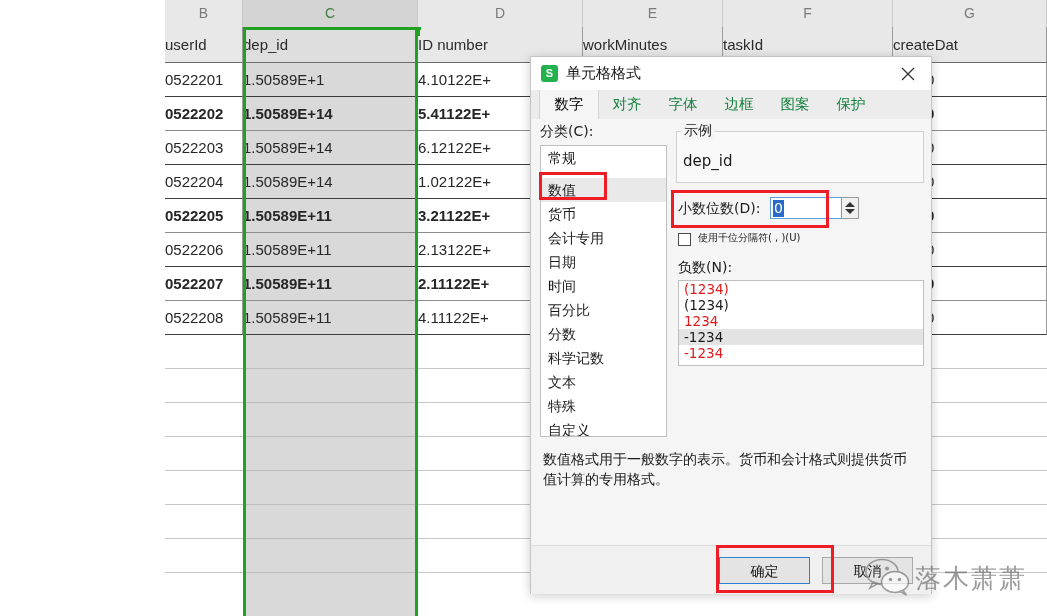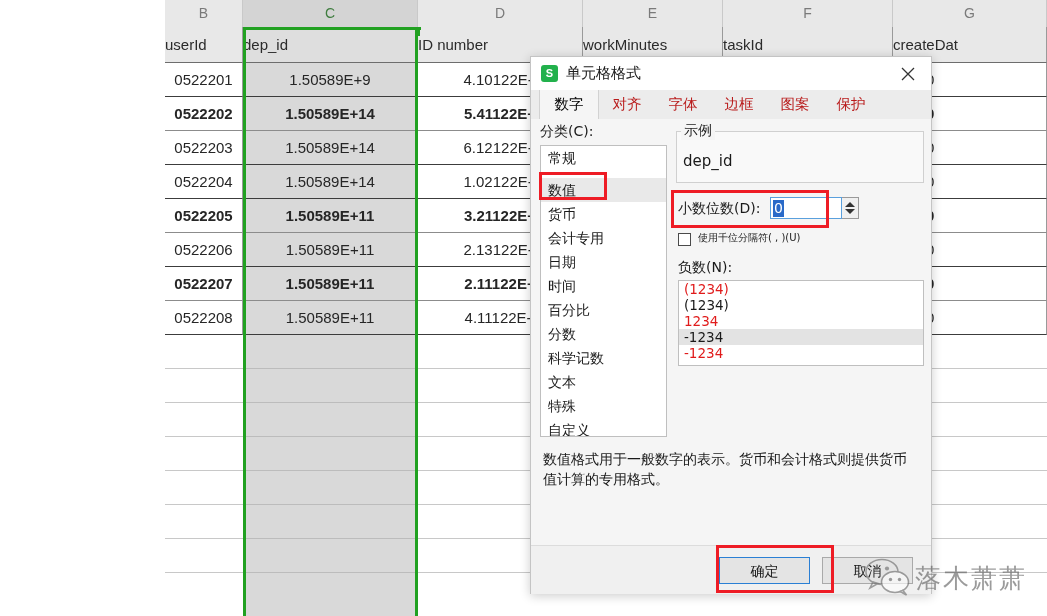--- a/index.html
+++ b/index.html
@@ -19,21 +19,21 @@
   .colhdr{position:absolute;top:0;height:27px;line-height:27px;text-align:center;
     font-size:14px;color:#7a7a7a;background:#e8e8e8;
     border-right:1px solid #c9c9c9;box-sizing:border-box;}
   .colhdr.sel{background:#d4d4d4;color:#3f7d3f;}
 
   .cell{position:absolute;box-sizing:border-box;font-size:15px;color:#262626;
     line-height:34px;white-space:nowrap;overflow:hidden;}
   .hdrcell{background:#e8e8e8;border-right:1px solid #9a9a9a;
     border-bottom:1px solid #6d6d6d;color:#2b2b2b;font-size:15px;}
   .datacell{background:#fff;border-right:1px solid #9a9a9a;
-    border-bottom:1px solid #3c3c3c;text-align:center;}
+    border-bottom:1px solid #3c3c3c;}
   .datacell.alt{border-bottom:1px solid #8c8c8c;font-weight:bold;}
   .datacell.selcol{background:#d9d9d9;}
   .hdrcell.selcol{background:#dedede;}
   .blankcell{background:#fff;border-bottom:1px solid #c8c8c8;}
   .blankcell.selcol{background:#d9d9d9;border-bottom:1px solid #bcbcbc;}
 
   .selband{position:absolute;top:27px;width:3px;background:#21a121;z-index:6;}
   .seltop{position:absolute;height:3px;background:#21a121;z-index:6;}
   .selhandle{position:absolute;width:5px;height:6px;background:#21a121;z-index:7;}
 
@@ -46,21 +46,21 @@
     border-radius:3px;color:#fff;font-size:11px;font-weight:bold;line-height:17px;
     text-align:center;font-family:"Liberation Sans",sans-serif;}
   #dlgtitle{position:absolute;left:35px;top:7px;font-size:15px;color:#1a1a1a;
     font-family:"DejaVu Sans",sans-serif;}
   #closebtn{position:absolute;right:6px;top:4px;width:34px;height:25px;cursor:pointer;}
   #closebtn svg{position:absolute;left:10px;top:6px;}
 
   #tabs{position:absolute;left:0;top:33px;width:400px;height:29px;
     background:#ececec;border-bottom:1px solid #d2d2d2;}
   .tab{position:absolute;top:0;height:29px;line-height:29px;text-align:center;
-    font-size:14.5px;color:#b91c1c;cursor:pointer;box-sizing:border-box;
+    font-size:14.5px;color:#15803d;cursor:pointer;box-sizing:border-box;
     font-family:"DejaVu Sans",sans-serif;}
   .tab.active{background:#f5f5f5;border-left:1px solid #d2d2d2;
     border-right:1px solid #d2d2d2;color:#000;}
 
   #body{position:absolute;left:0;top:62px;width:400px;height:474px;background:#f5f5f5;}
 
   .lbl{position:absolute;font-size:14px;color:#1a1a1a;font-family:"DejaVu Sans",sans-serif;}
 
   #catbox{position:absolute;left:9px;top:26px;width:125px;height:290px;
     background:#fff;border:1px solid #bfbfbf;overflow:hidden;}
@@ -137,21 +137,21 @@
     <div class="colhdr" style="left:728px;width:154px;">G</div>
 
     <div class="cell hdrcell" style="left:0px;top:27px;width:78px;height:36px;line-height:36px;">userId</div>
     <div class="cell hdrcell selcol" style="left:78px;top:27px;width:175px;height:36px;line-height:36px;">dep_id</div>
     <div class="cell hdrcell" style="left:253px;top:27px;width:165px;height:36px;line-height:36px;">ID number</div>
     <div class="cell hdrcell" style="left:558px;top:27px;width:170px;height:36px;line-height:36px;">taskId</div>
     <div class="cell hdrcell" style="left:418px;top:27px;width:140px;height:36px;line-height:36px;">workMinutes</div>
     <div class="cell hdrcell" style="left:728px;top:27px;width:154px;height:36px;line-height:36px;">createDat</div>
 
     <div class="cell datacell" style="left:0px;top:63px;width:78px;height:34px;">0522201</div>
-    <div class="cell datacell selcol" style="left:78px;top:63px;width:175px;height:34px;">1.50589E+9</div>
+    <div class="cell datacell selcol" style="left:78px;top:63px;width:175px;height:34px;">1.50589E+1</div>
     <div class="cell datacell" style="left:253px;top:63px;width:165px;height:34px;">4.10122E+</div>
     <div class="cell datacell" style="left:418px;top:63px;width:140px;height:34px;"></div>
     <div class="cell datacell" style="left:558px;top:63px;width:170px;height:34px;"></div>
     <div class="cell datacell" style="left:728px;top:63px;width:154px;height:34px;text-align:left;padding-left:8px;">/1 10</div>
 
     <div class="cell datacell alt" style="left:0px;top:97px;width:78px;height:34px;">0522202</div>
     <div class="cell datacell alt selcol" style="left:78px;top:97px;width:175px;height:34px;">1.50589E+14</div>
     <div class="cell datacell alt" style="left:253px;top:97px;width:165px;height:34px;">5.41122E+</div>
     <div class="cell datacell alt" style="left:418px;top:97px;width:140px;height:34px;"></div>
     <div class="cell datacell alt" style="left:558px;top:97px;width:170px;height:34px;"></div>

